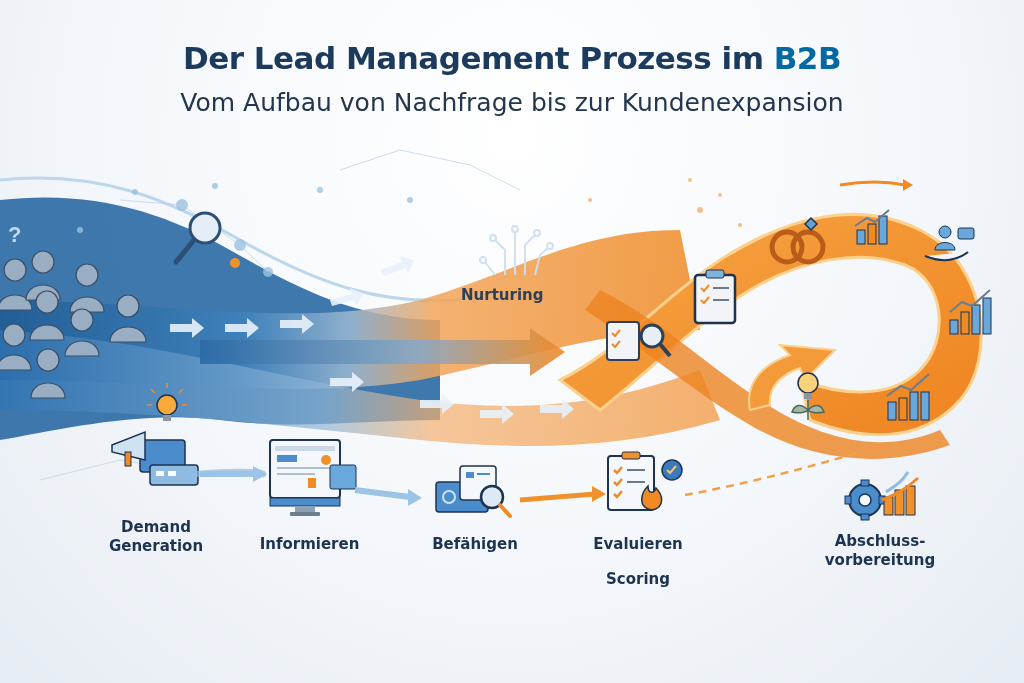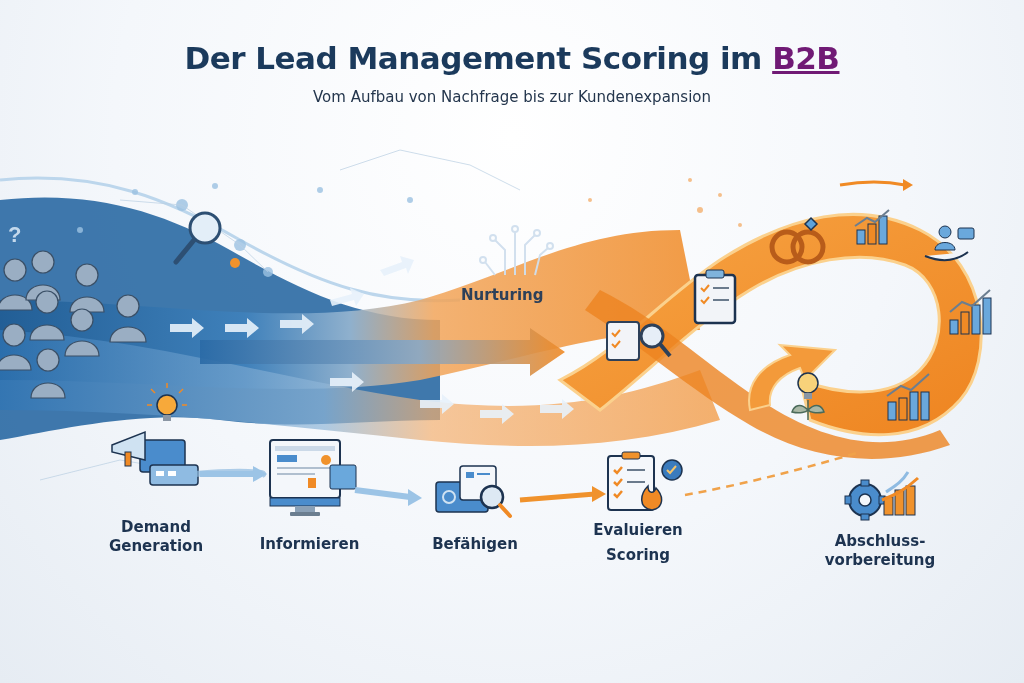--- a/index.html
+++ b/index.html
@@ -4,22 +4,22 @@
 <style>
   * { box-sizing: border-box; margin: 0; padding: 0; }
   html, body { width: 1024px; height: 683px; overflow: hidden; }
   body {
     position: relative;
     font-family: "DejaVu Sans", "Liberation Sans", sans-serif;
     background: radial-gradient(ellipse at 50% 20%, #ffffff 0%, #f4f7fb 55%, #e6ecf3 100%);
   }
   .title-block { position: absolute; left: 0; top: 40px; width: 1024px; text-align: center; }
   .title { font-size: 31px; font-weight: bold; color: #1b3a5c; letter-spacing: -0.5px; }
-  .title .accent { color: #701a75; text-decoration: underline; }
-  .subtitle { margin-top: 12px; font-size: 15px; color: #24364d; }
+  .title .accent { color: #0369a1; }
+  .subtitle { margin-top: 12px; font-size: 25px; color: #24364d; }
 
   svg.scene { position: absolute; left: 0; top: 0; width: 1024px; height: 683px; }
 
   .label { position: absolute; text-align: center; font-weight: bold; color: #1d3350; font-size: 15px; line-height: 19px; }
   .nurturing { position: absolute; left: 461px; top: 286px; font-size: 15px; font-weight: bold; color: #2d4059; text-align: right; }
 </style>
 </head>
 <body>
 
 <svg class="scene" viewBox="0 0 1024 683" xmlns="http://www.w3.org/2000/svg">
@@ -283,36 +283,36 @@
     </g>
     <rect x="884" y="497" width="9" height="18" fill="#f0922c" stroke="#1d3350"></rect>
     <rect x="895" y="490" width="9" height="25" fill="#f0922c" stroke="#1d3350"></rect>
     <rect x="906" y="486" width="9" height="29" fill="#f0922c" stroke="#1d3350"></rect>
     <path d="M882,500 C895,495 905,490 918,478" stroke="#f08a25" stroke-width="3" fill="none"></path>
     <path d="M886,492 C895,486 902,482 908,472" stroke="#8fbbe2" stroke-width="3" fill="none"></path>
   </g>
 </svg>
 
 <div class="title-block">
-  <div class="title"><span>Der Lead Management Scoring im </span><span class="accent">B2B</span></div>
+  <div class="title"><span>Der Lead Management Prozess im </span><span class="accent">B2B</span></div>
   <div class="subtitle">Vom Aufbau von Nachfrage bis zur Kundenexpansion</div>
 </div>
 
 <div class="nurturing">Nurturing</div>
 
 <div class="label" style="left:96px; top:518px; width:120px;">
   <div>Demand</div>
   <div>Generation</div>
 </div>
 <div class="label" style="left:247px; top:535px; width:125px;">
   <div>Informieren</div>
 </div>
 <div class="label" style="left:420px; top:535px; width:110px;">
   <div>Befähigen</div>
 </div>
-<div class="label" style="left:578px; top:521px; width:120px;text-align:center;">
+<div class="label" style="left:578px; top:535px; width:120px;text-align:center;">
   <div>Evaluieren</div>
-  <div class="sub" style="margin-top:6px;">Scoring</div>
+  <div class="sub" style="margin-top:16px;">Scoring</div>
 </div>
 <div class="label" style="left:815px; top:532px; width:130px;text-align:center;">
   <div>Abschluss-</div>
   <div>vorbereitung</div>
 </div>
 
 </body></html>

